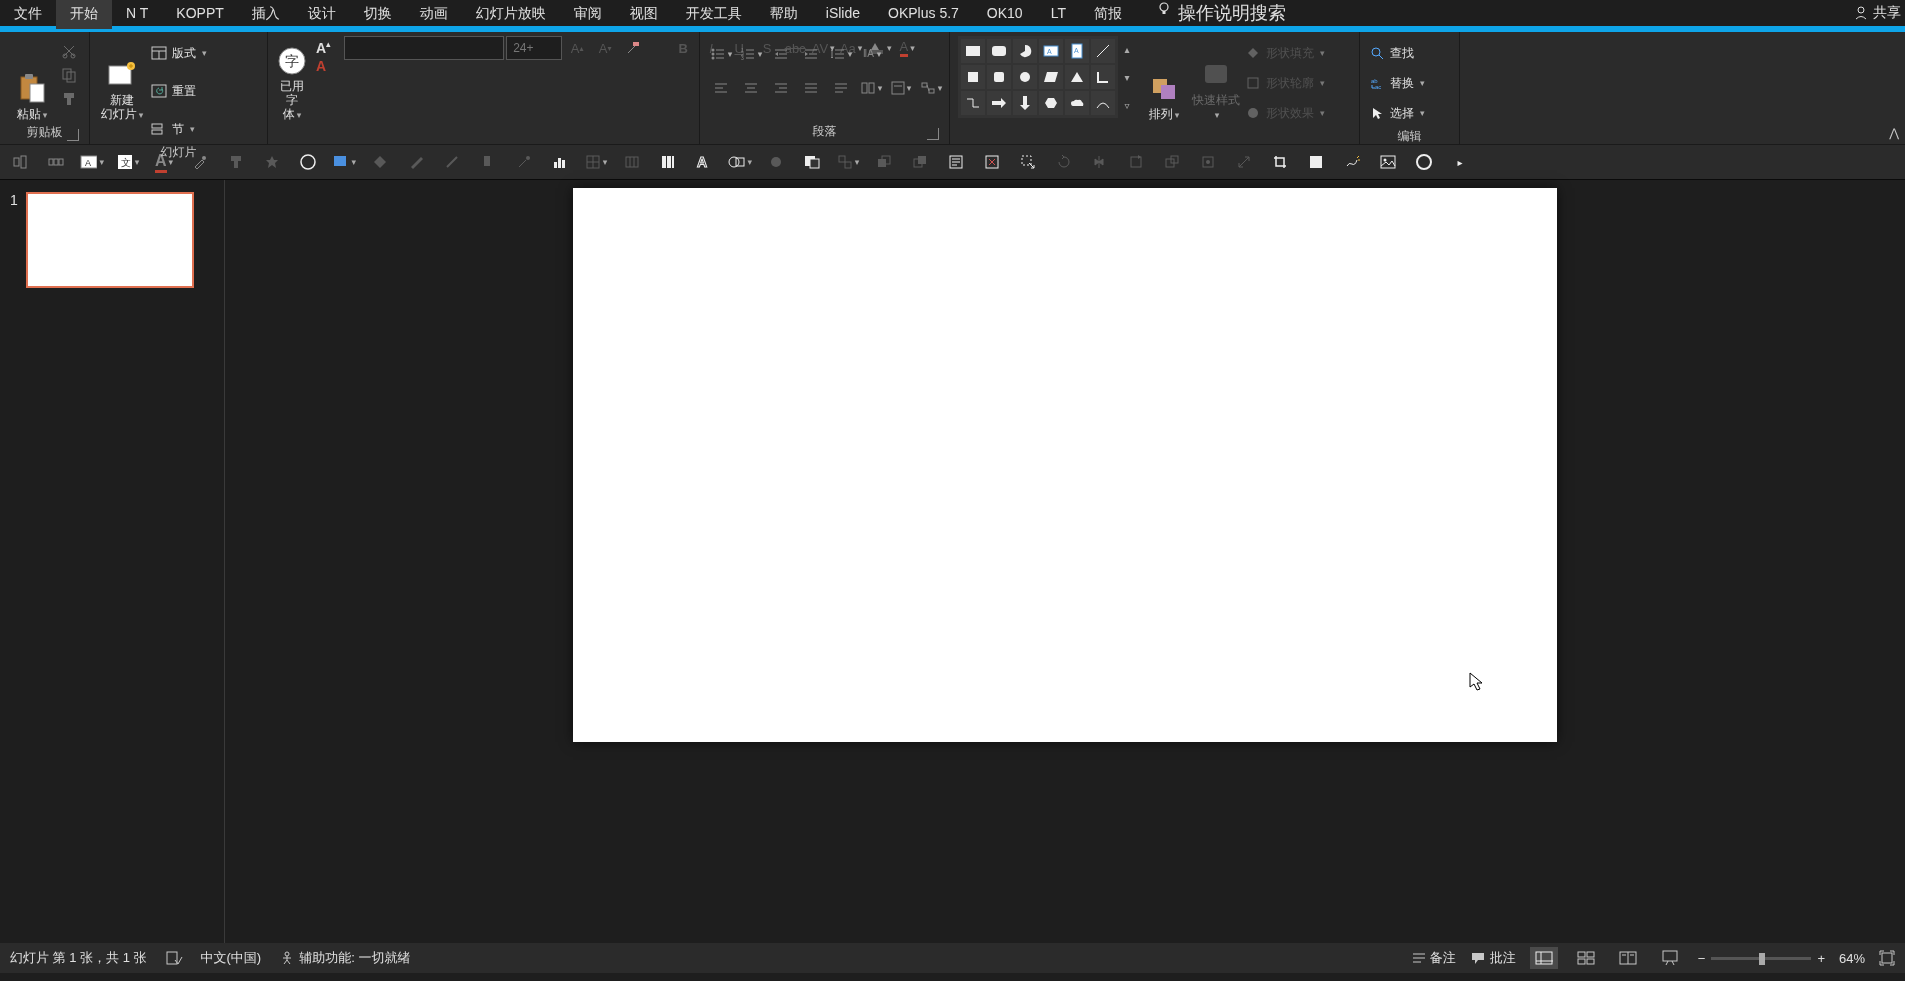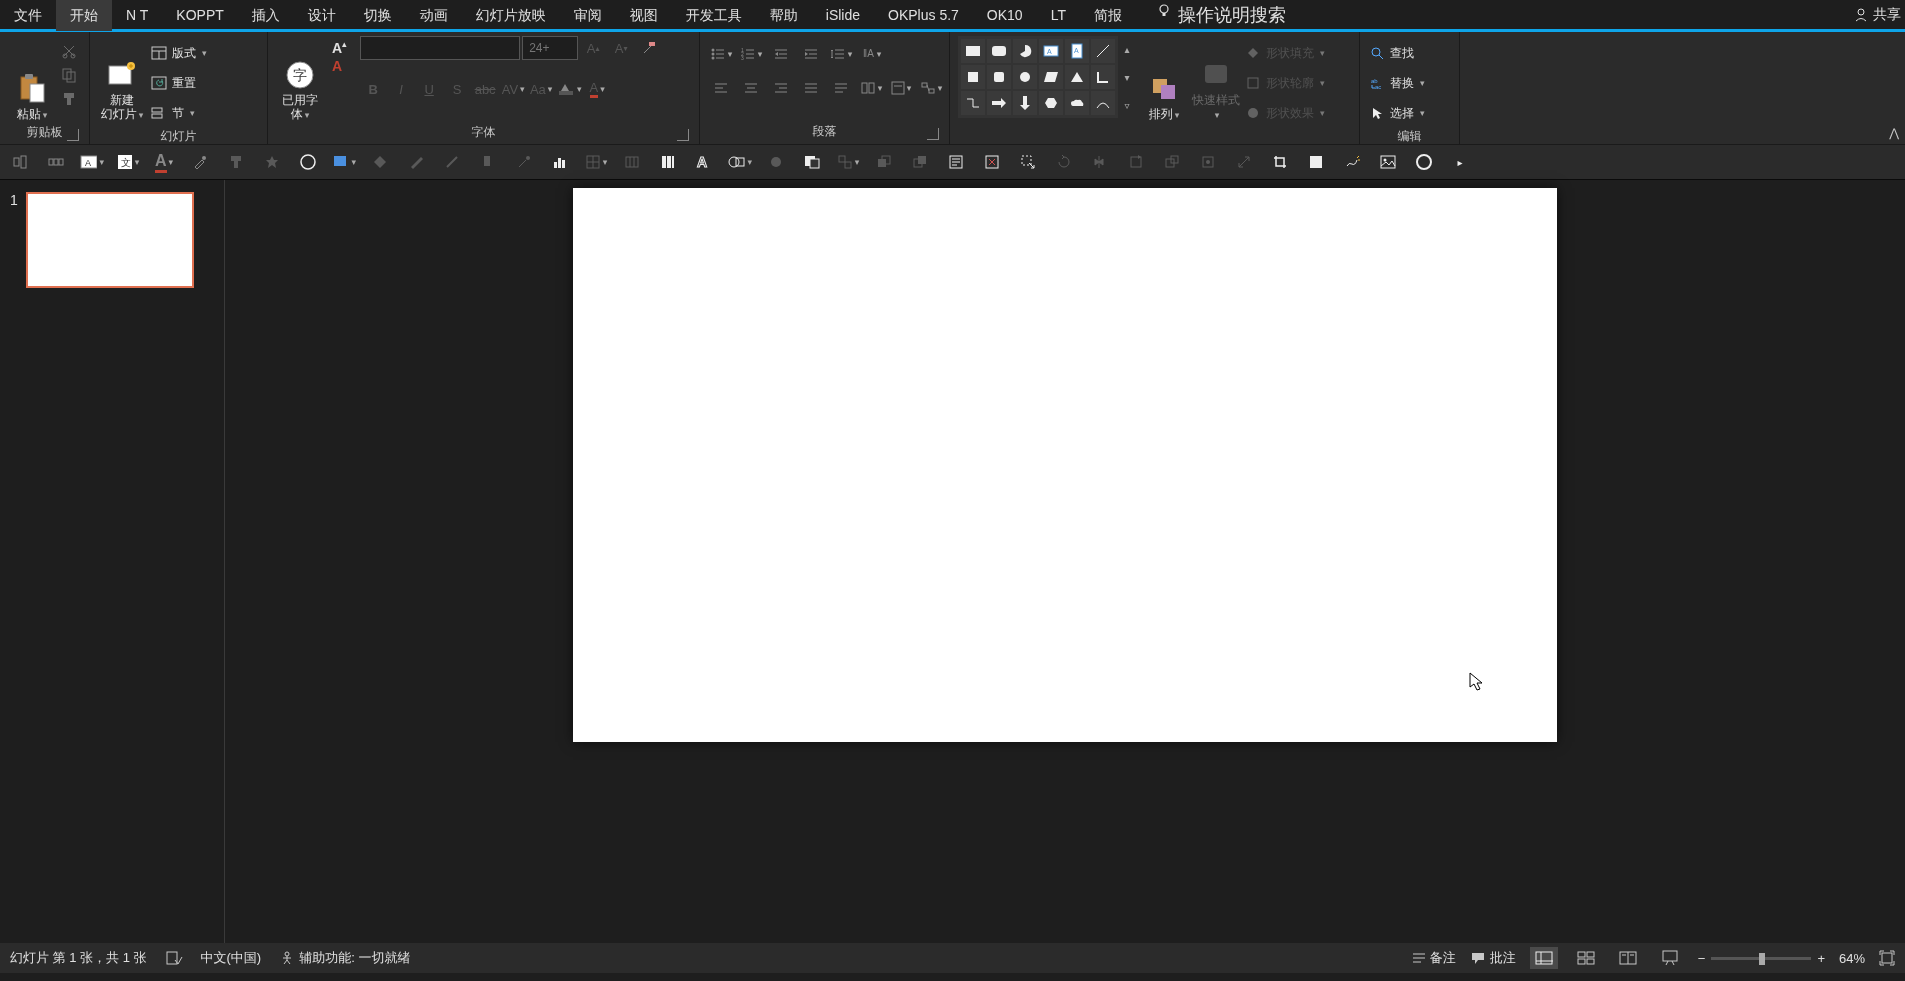--- a/index.html
+++ b/index.html
@@ -1,19 +1,19 @@
 <!DOCTYPE html>
 <html><head>
 <meta charset="utf-8">
 <style>
 * { margin: 0; padding: 0; box-sizing: border-box; font-family: "Microsoft YaHei", sans-serif; }
 body { background: #1e1e1e; color: #d4d4d4; overflow: hidden; width: 1905px; height: 981px; position: relative; }
 
 
-.tabs { display: flex; align-items: center; height: 32px; background: #1e1e1e; border-bottom: 3px solid #0ea5e9; }
+.tabs { display: flex; align-items: center; height: 32px; background: #1e1e1e; border-bottom: 6px solid #0ea5e9; }
 .tab { padding: 0 14px; height: 32px; line-height: 32px; font-size: 14px; color: #e0e0e0; cursor: pointer; }
 .tab.active { background: #3a3a3a; }
 .tab-right { margin-left: auto; display: flex; align-items: center; gap: 6px; padding-right: 4px; }
 .search-area { display: flex; align-items: flex-start; gap: 6px; margin-left: 20px; color: #e0e0e0; font-size: 18px; }
 .share { display: flex; align-items: center; gap: 4px; color: #e0e0e0; font-size: 14px; }
 
 
 .ribbon { display: flex; height: 112px; background: #2b2b2b; position: relative; }
 .ribbon-group { display: flex; flex-direction: column; border-right: 1px solid #1a1a1a; padding: 4px 8px 2px 8px; }
 .ribbon-group-body { display: flex; flex: 1; align-items: flex-start; gap: 4px; }
@@ -160,21 +160,21 @@
         <div class="ico">
           <svg width="30" height="26" viewBox="0 0 30 26">
               <rect x="2" y="4" width="22" height="18" fill="#fff" stroke="#888"></rect>
               <circle cx="24" cy="4" r="4" fill="#f6c040"></circle>
               <path d="M22 4 h4 M24 2 v4" stroke="#c28800"></path>
             </svg>
         </div>
         <div class="lbl" style="white-space:pre-line"><span>新建
 幻灯片</span><span class="dd">▾</span></div>
       </div>
-      <div style="display:flex;flex-direction:column;gap:4px;padding-top:4px">
+      <div style="display:flex;flex-direction:column;gap:12px;padding-top:4px">
         <div class="small-row">
           <span class="small-icon">
               <svg width="16" height="14">
                 <rect x="1" y="1" width="14" height="12" fill="none" stroke="#ccc"></rect>
                 <line x1="1" y1="5" x2="15" y2="5" stroke="#ccc"></line>
                 <line x1="8" y1="5" x2="8" y2="13" stroke="#ccc"></line>
               </svg>
             </span>
           <span>版式</span>
             <span class="dd">▾</span>
@@ -215,21 +215,21 @@
         </div>
         <div class="lbl" style="white-space:pre-line"><span>已用字
 体</span><span class="dd">▾</span></div>
       </div>
       <div style="display:flex;flex-direction:column;gap:2px;padding-top:4px;margin-left:4px">
         <div style="display:flex;flex-direction:column;gap:2px">
           <span style="color:#e0e0e0;font-size:14px;font-weight:bold">A<sup style="font-size:8px">▴</sup></span>
           <span style="color:#c04030;font-size:14px;font-weight:bold">A</span>
         </div>
       </div>
-      <div style="display:flex;flex-direction:column;gap:17px;margin-left:10px">
+      <div style="display:flex;gap:24px;margin-left:10px">
         <div style="display:flex;gap:2px;align-items:center">
           <input class="font-input font-name" disabled="" style="">
           <input class="font-input font-size" disabled="" placeholder="24+" style="">
           <div class="btn-sq disabled">A<sup style="font-size:8px">▴</sup></div>
           <div class="btn-sq disabled">A<sub style="font-size:8px">▾</sub></div>
           <div class="btn-sq disabled">
               <svg width="16" height="16">
                 <path d="M3 13 L13 3" stroke="#888"></path>
                 <rect x="8" y="2" width="6" height="4" fill="#d88"></rect>
               </svg>
@@ -258,21 +258,20 @@
               </svg>
               <span class="dd">▾</span>
             </div>
           <div class="btn-sq disabled">
               <span style="border-bottom:3px solid #c04030">A</span>
               <span class="dd">▾</span>
             </div>
         </div>
       </div>
     </div>
-    <div class="ribbon-group-label"><span>字体</span><div class="launcher"></div></div>
   </div>
 
   <div class="ribbon-group" style="width:250px">
     <div class="ribbon-group-body" style="flex-direction:column;gap:10px;padding-top:6px">
       <div style="display:flex;gap:4px">
         <div class="btn-sq disabled">
             <svg width="16" height="14">
               <circle cx="3" cy="3" r="1.5" fill="#888"></circle>
               <line x1="6" y1="3" x2="14" y2="3" stroke="#888"></line>
               <circle cx="3" cy="7" r="1.5" fill="#888"></circle>

